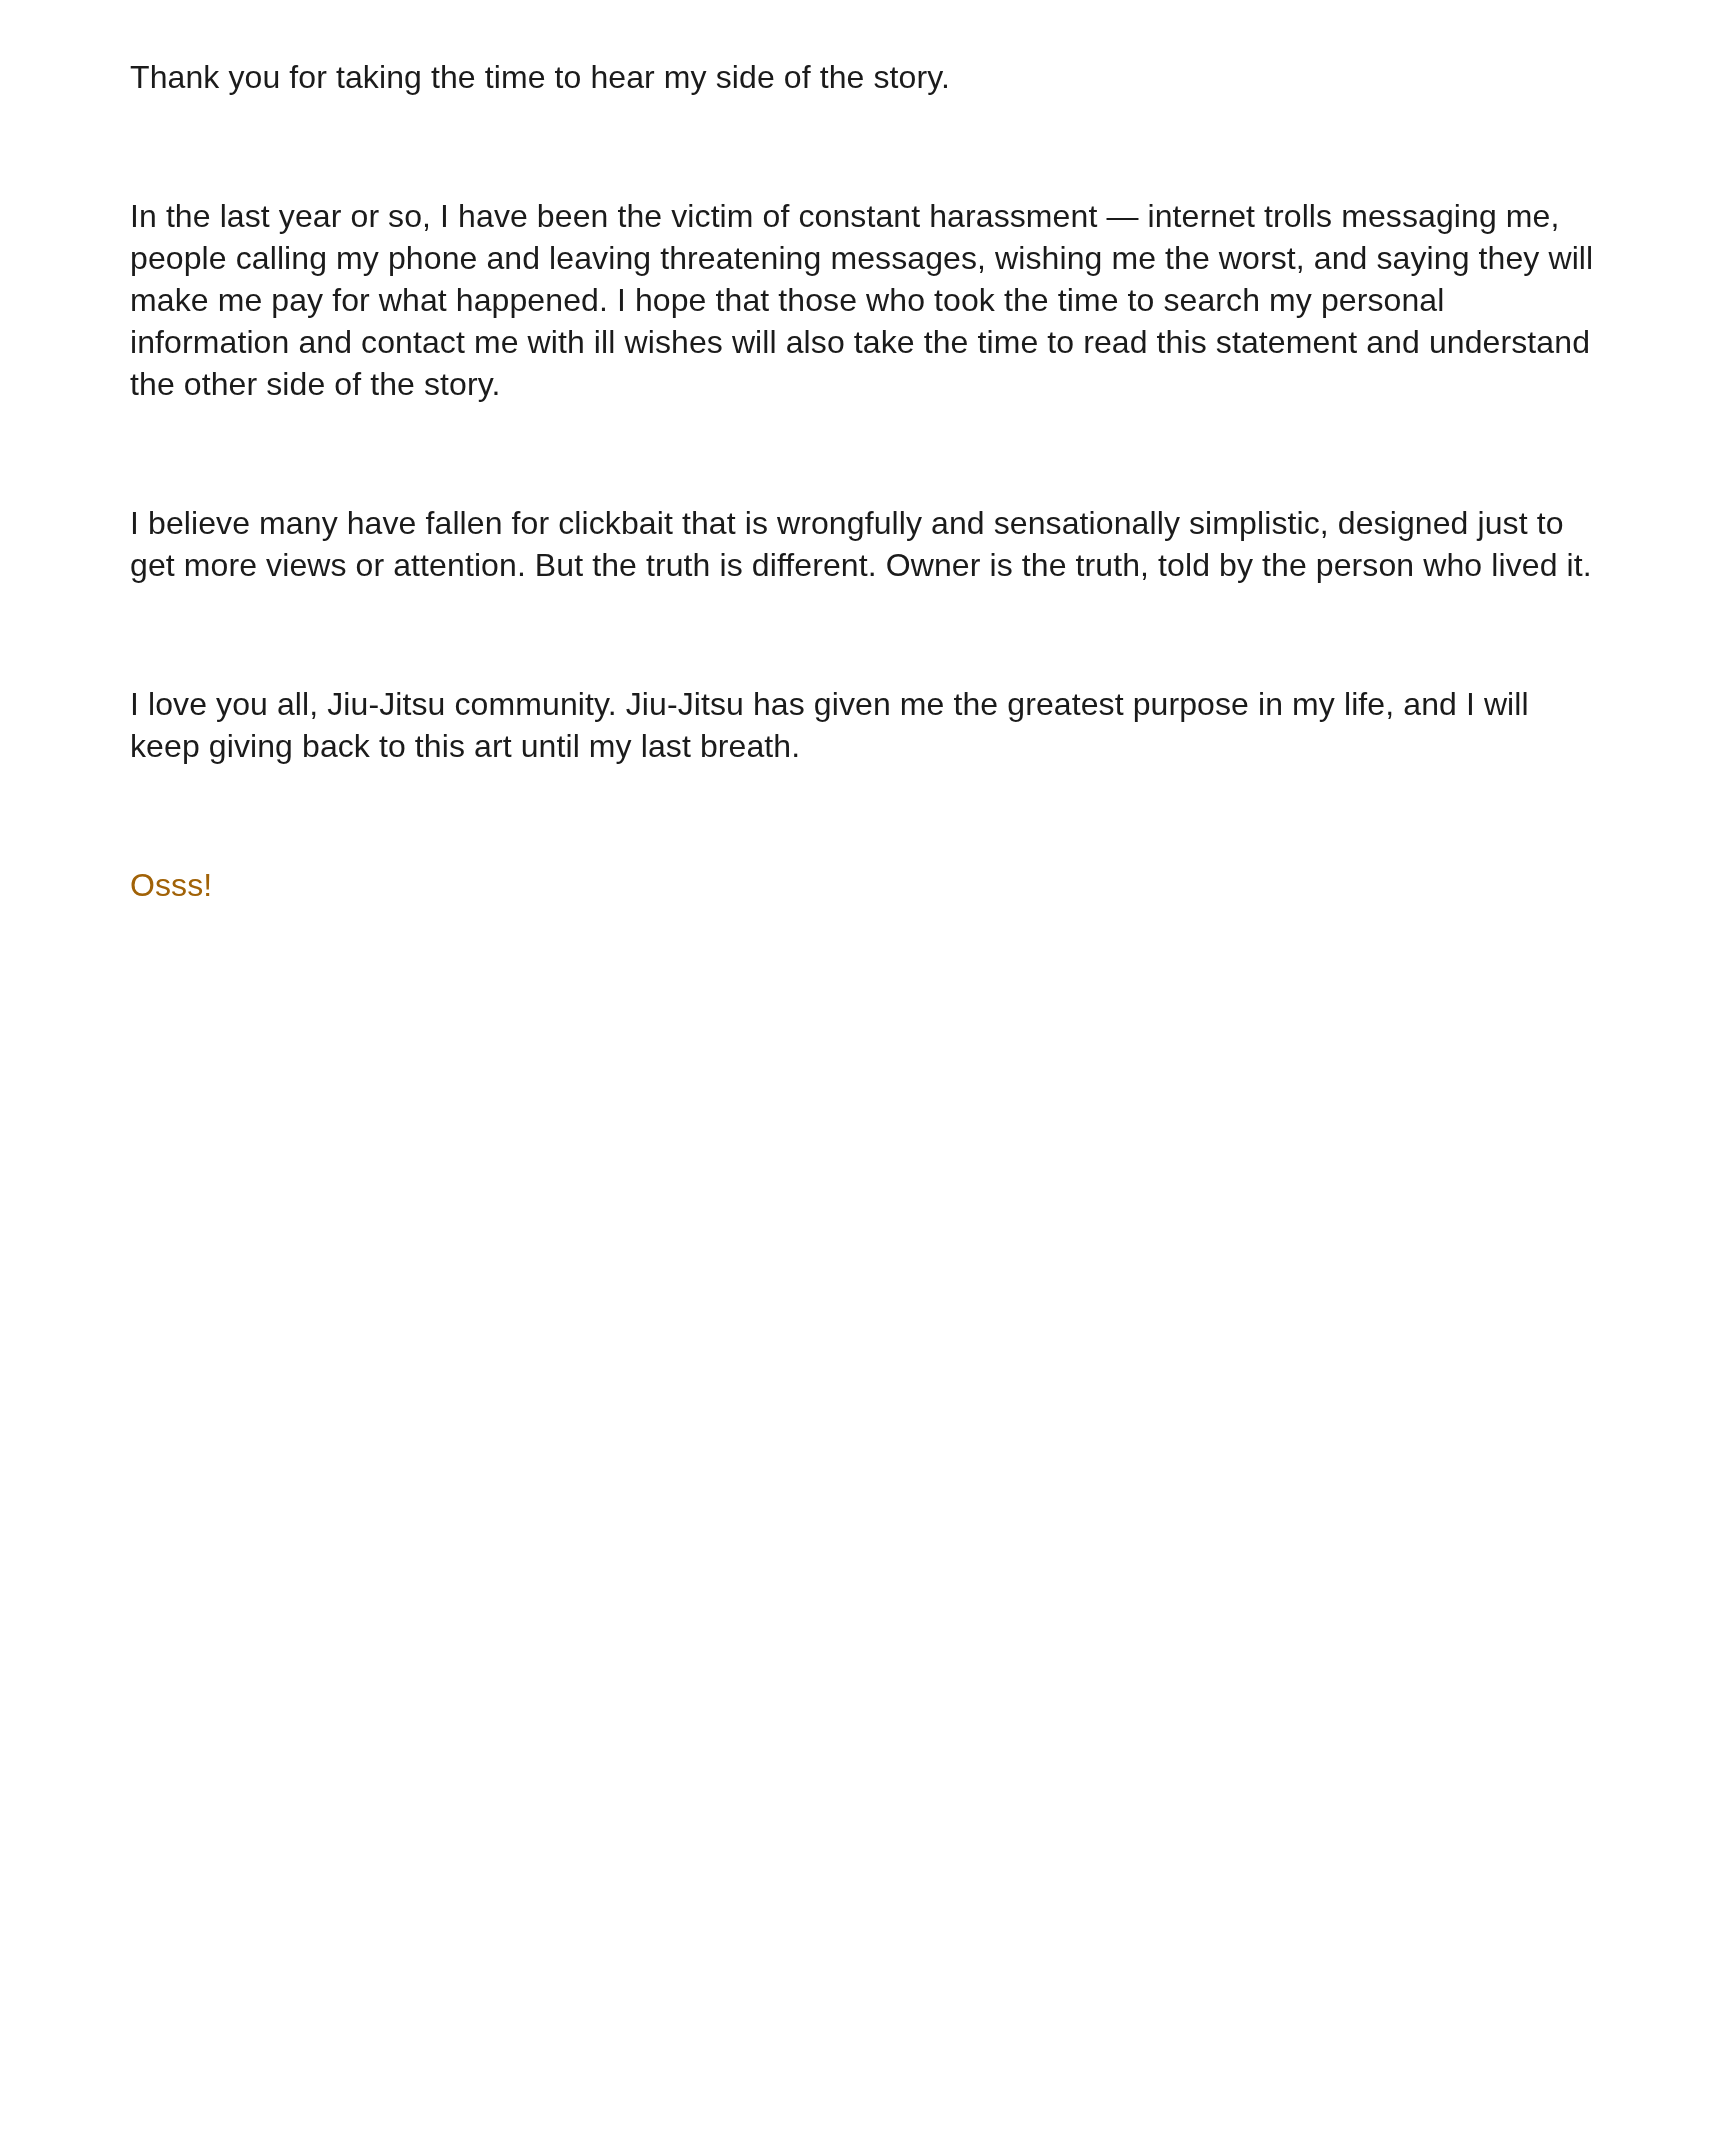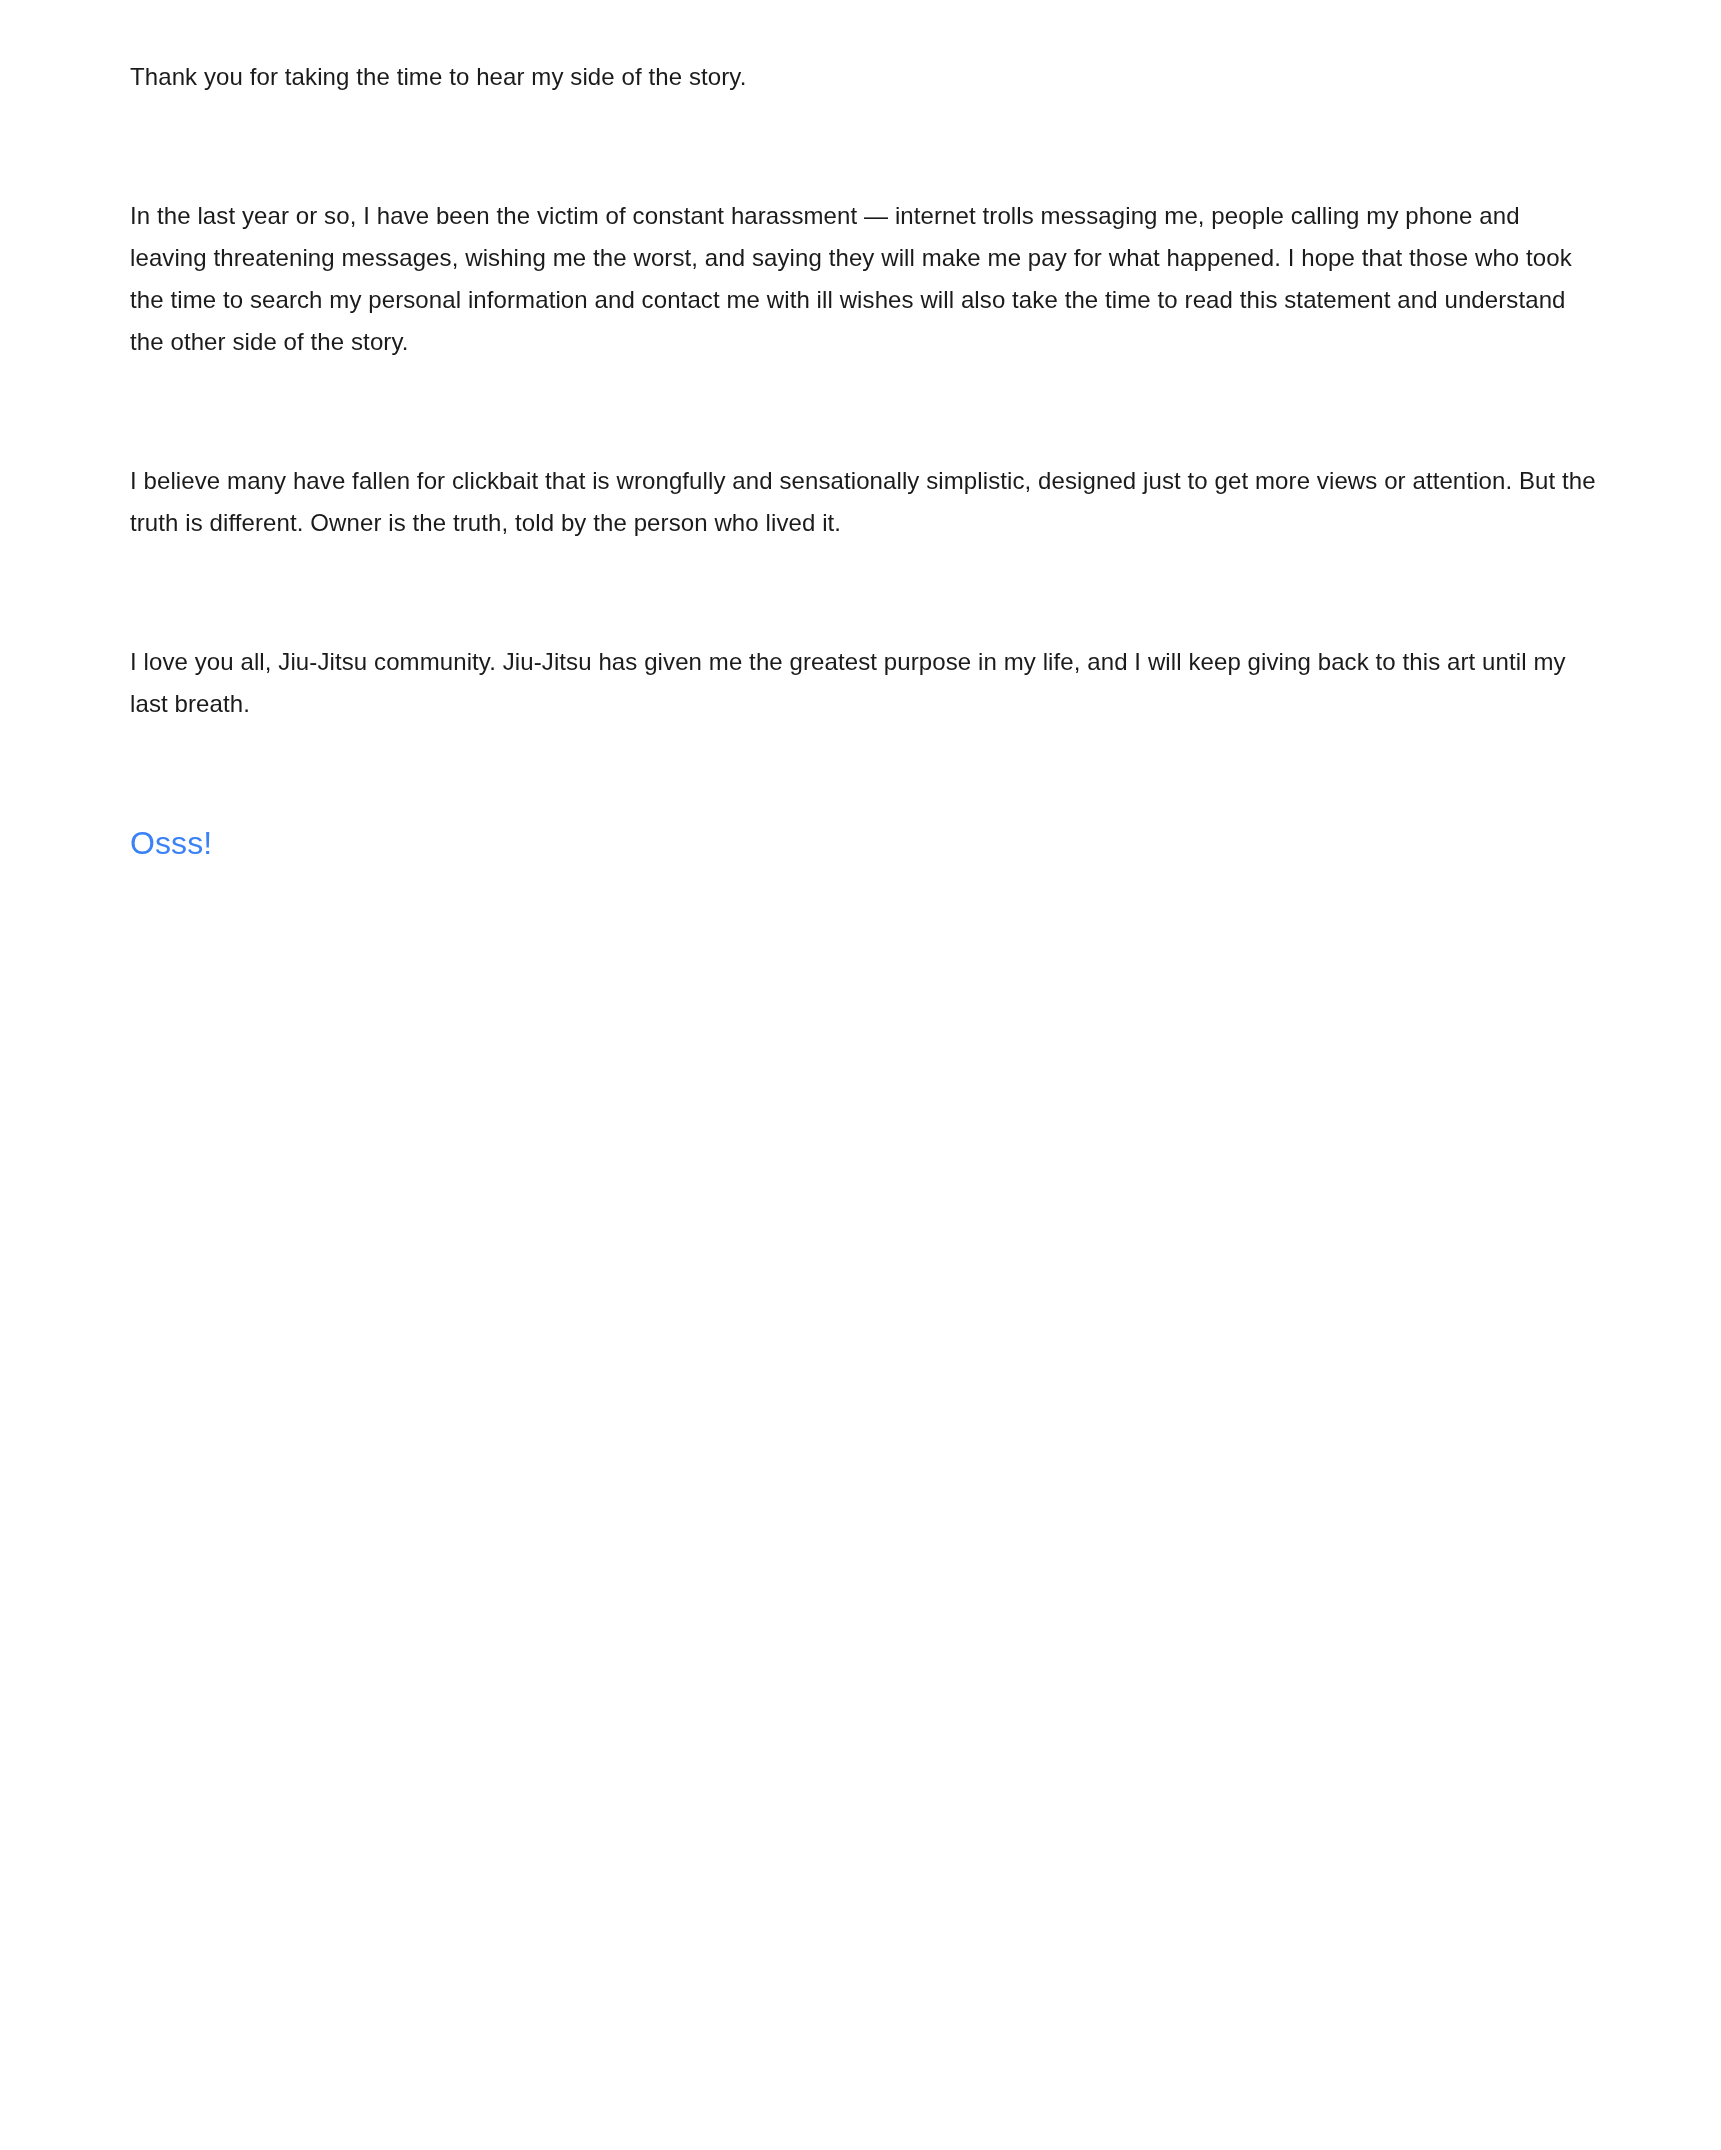--- a/index.html
+++ b/index.html
@@ -16,31 +16,31 @@
   .page {
     box-sizing: border-box;
     width: 1722px;
     height: 2151px;
     background: #ffffff;
     padding: 56px 124px 0 130px;
   }
   .body-paragraph {
     max-width: 1471px;
     margin: 0 0 97px 0;
-    font-size: 24px;
+    font-size: 32px;
     line-height: 42px;
     color: #1b1b1b;
     letter-spacing: 0.1px;
   }
   .signature-line {
     max-width: 1471px;
     margin: 0 0 26px 0;
     font-size: 32px;
     line-height: 42px;
-    color: #3b82f6;
+    color: #a16207;
     letter-spacing: 0.1px;
   }
 </style>
 </head>
 <body>
 
 <div class="page">
   <p class="body-paragraph">Thank you for taking the time to hear my side of the story.</p>
 
   <p class="body-paragraph">In the last year or so, I have been the victim of constant harassment — internet trolls messaging me, people calling my phone and leaving threatening messages, wishing me the worst, and saying they will make me pay for what happened. I hope that those who took the time to search my personal information and contact me with ill wishes will also take the time to read this statement and understand the other side of the story.</p>

